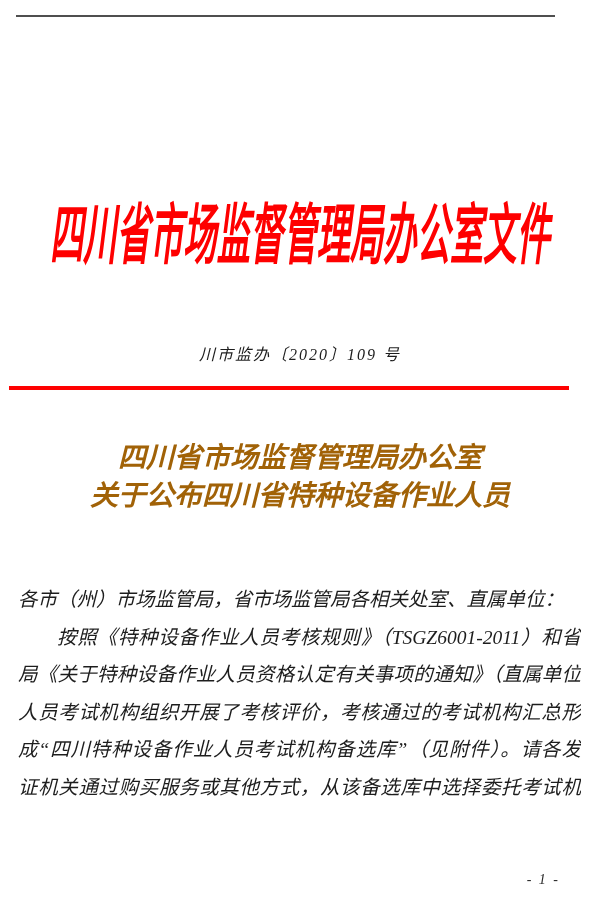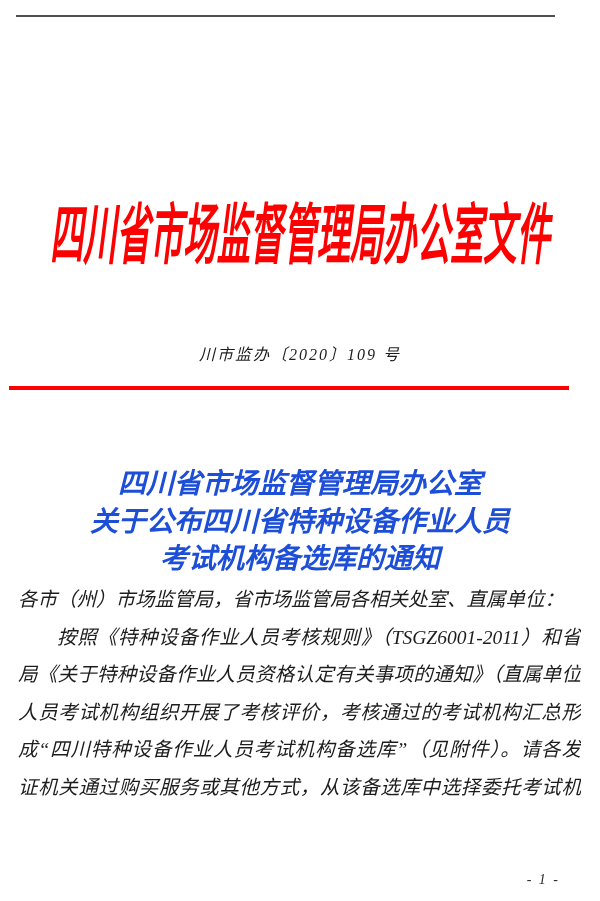--- a/index.html
+++ b/index.html
@@ -57,22 +57,21 @@
   }
   .notice-title {
     position: absolute;
     left: 0;
     top: 439px;
     width: 600px;
     text-align: center;
     font-size: 28px;
     font-weight: bold;
     line-height: 37.5px;
-    color: #1d4ed8;
-    margin-top: 26px;
+    color: #a16207;
   }
   .doc-body {
     position: absolute;
     left: 18px;
     top: 581px;
     width: 563px;
   }
   .body-line {
     height: 37.5px;
     line-height: 37.5px;
@@ -108,21 +107,20 @@
     <text x="300" y="80" font-size="66" text-anchor="middle" textLength="500" lengthAdjust="spacingAndGlyphs">四川省市场监督管理局办公室文件</text>
   </svg>
 
   <div class="doc-number">川市监办〔2020〕109 号</div>
 
   <div class="red-rule"></div>
 
   <div class="notice-title">
     <div>四川省市场监督管理局办公室</div>
     <div>关于公布四川省特种设备作业人员</div>
-    <div>考试机构备选库的通知</div>
   </div>
 
   <div class="doc-body">
     <div class="body-line">各市（州）市场监管局，省市场监管局各相关处室、直属单位：</div>
     <div class="body-line stretch indent">按照《特种设备作业人员考核规则》（TSGZ6001-2011）和省</div>
     <div class="body-line stretch">局《关于特种设备作业人员资格认定有关事项的通知》（直属单位</div>
     <div class="body-line stretch">人员考试机构组织开展了考核评价，考核通过的考试机构汇总形</div>
     <div class="body-line stretch">成“四川特种设备作业人员考试机构备选库”（见附件）。请各发</div>
     <div class="body-line stretch">证机关通过购买服务或其他方式，从该备选库中选择委托考试机</div>
   </div>

